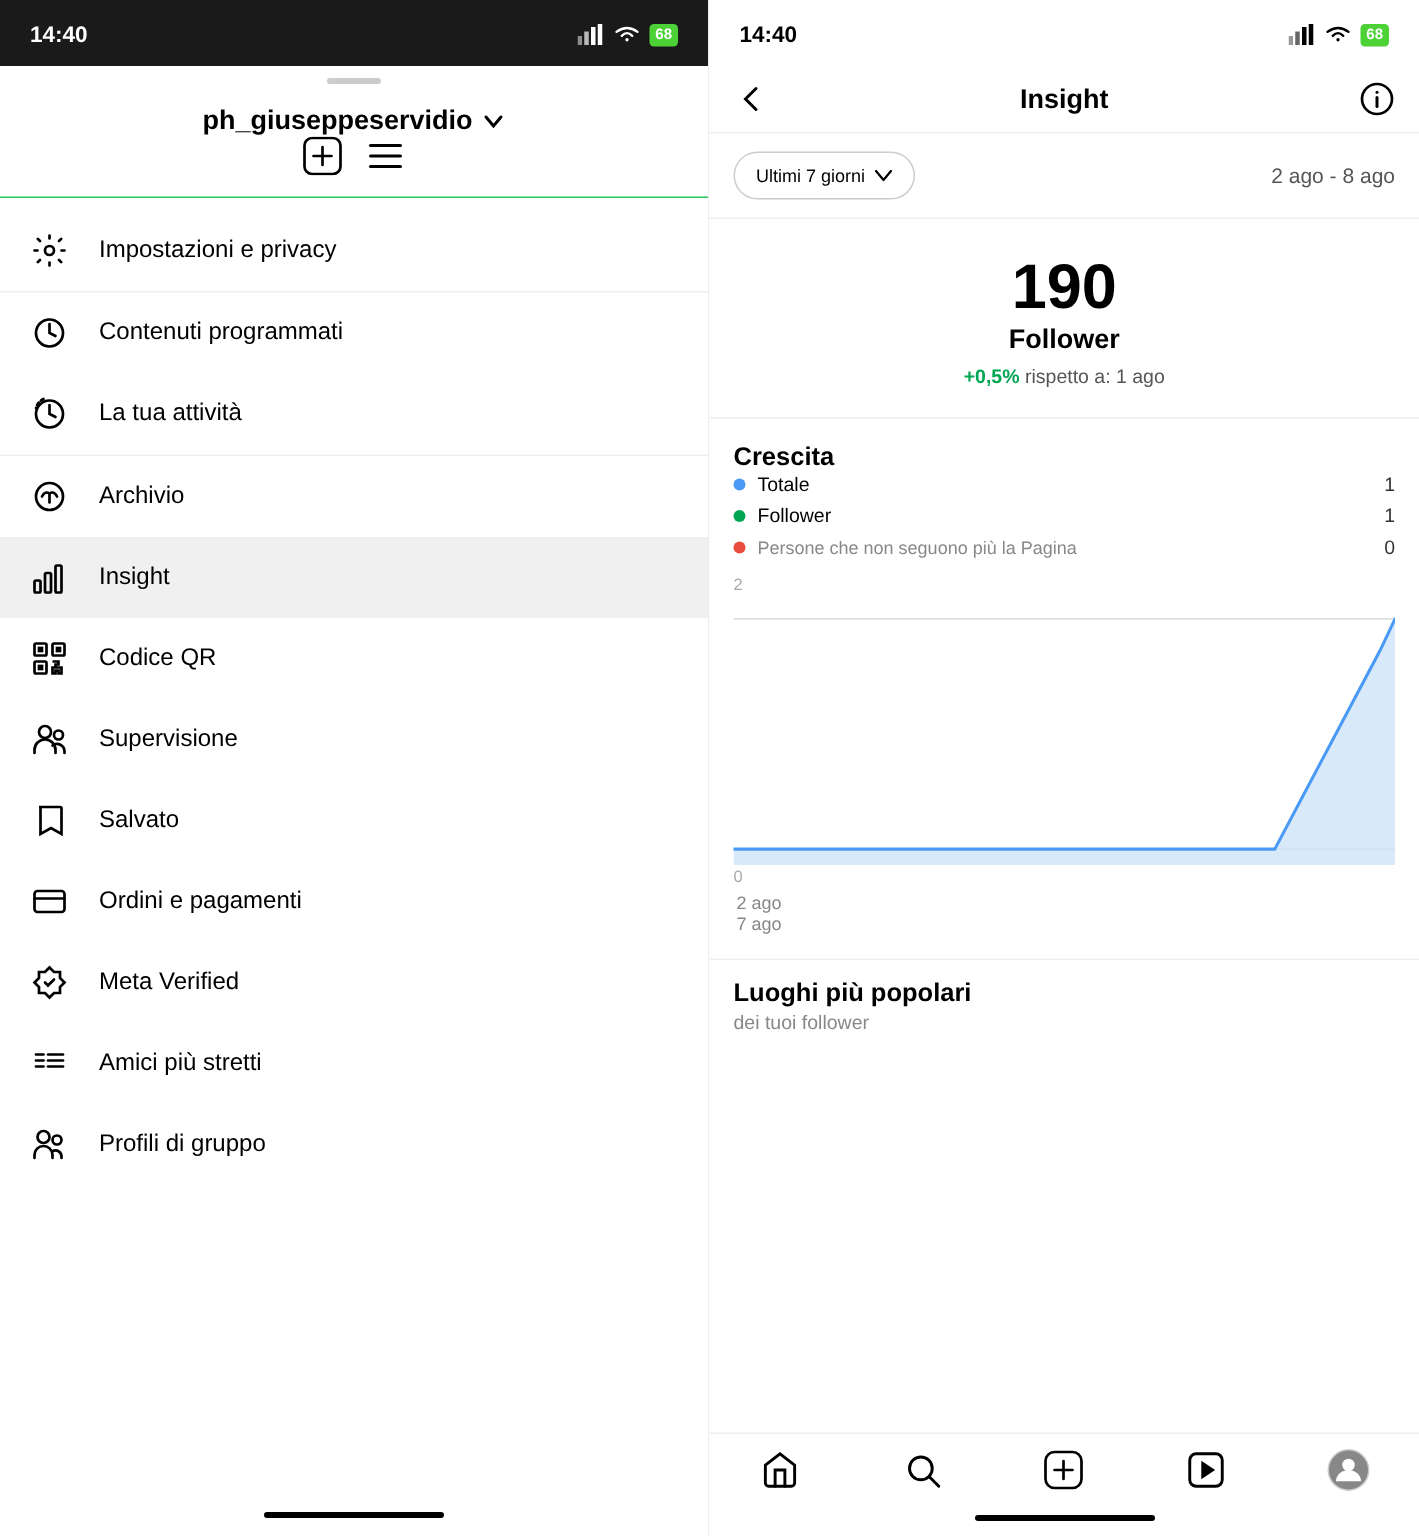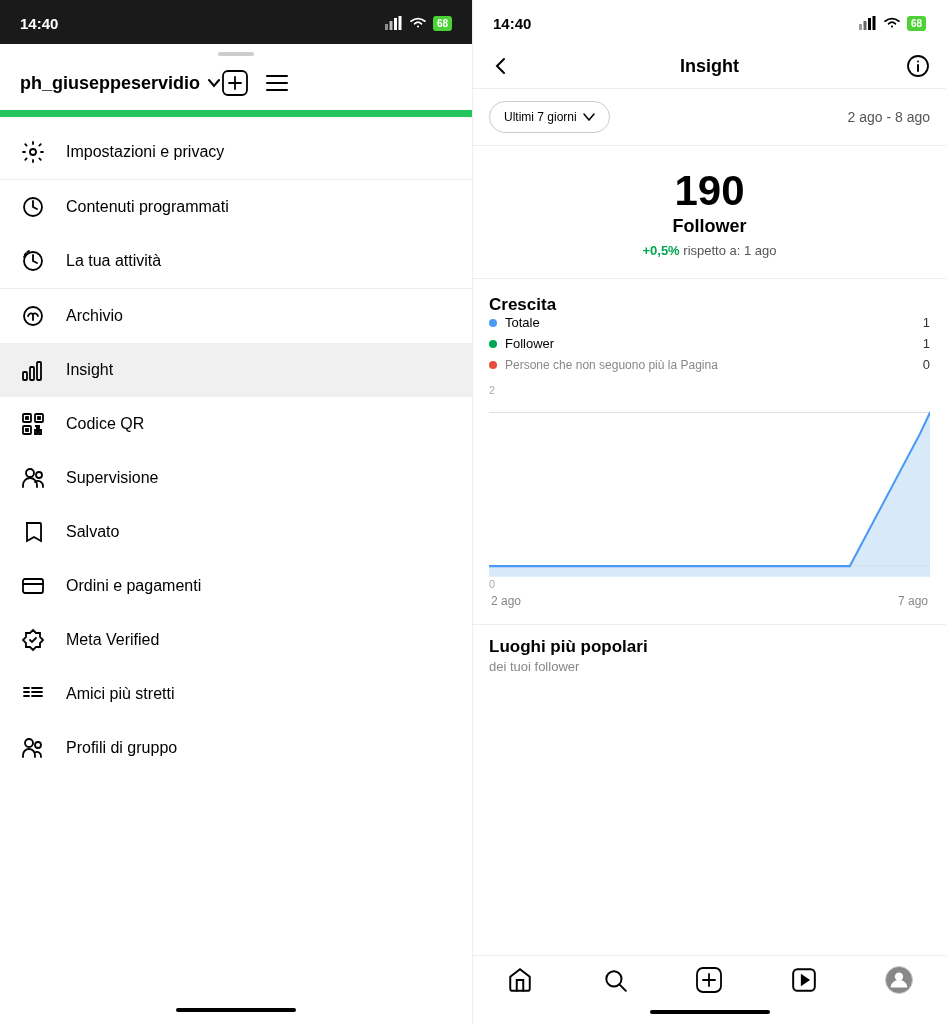--- a/index.html
+++ b/index.html
@@ -30,23 +30,24 @@
       font-weight: 600;
       padding: 12px 20px 10px;
       display: flex;
       align-items: center;
       height: 44px;
     }
 
     .profile-header {
       display: flex;
       align-items: center;
-      justify-content: flex-start;
+      justify-content: space-between;
       padding: 14px 20px;
-      border-bottom: 7px solid #22c55e;
+      border-bottom: 1px solid #22c55e;
+      flex-direction: column;
     }
 
     .profile-name-row {
       display: flex;
       align-items: center;
       gap: 6px;
       font-size: 18px;
       font-weight: 600;
     }
 
@@ -263,20 +264,21 @@
       height: 180px;
     }
 
     .chart-x-labels {
       display: flex;
       justify-content: space-between;
       font-size: 12px;
       color: #888;
       margin-top: 4px;
       padding: 0 2px;
+      flex-direction: column;
     }
 
     .luoghi-section {
       padding: 12px 16px;
       border-top: 1px solid #eee;
     }
 
     .luoghi-title {
       font-size: 17px;
       font-weight: 700;

